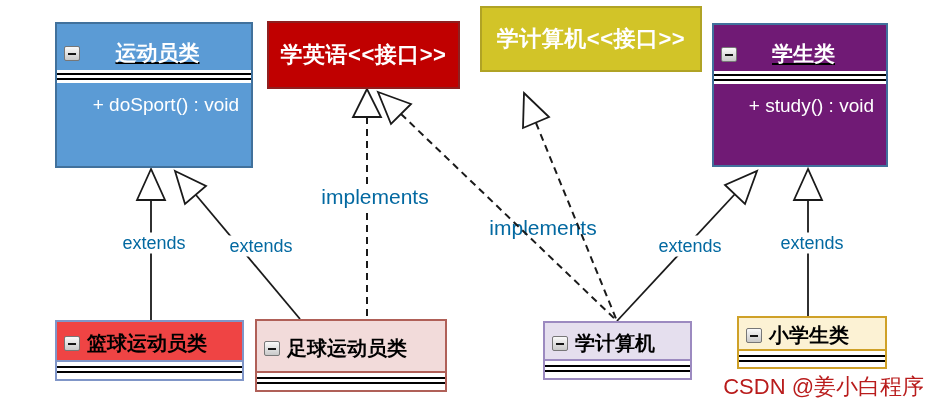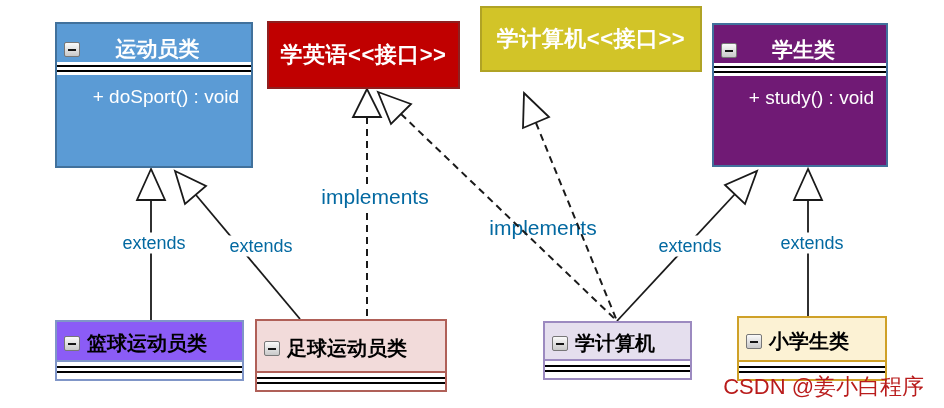--- a/index.html
+++ b/index.html
@@ -6,21 +6,21 @@
   #canvas {
     position:relative; width:944px; height:408px; overflow:hidden;
     background:#ffffff;
     font-family:"Liberation Sans","DejaVu Sans",sans-serif;
   }
   #connectors { position:absolute; left:0; top:0; z-index:1; }
 
   .box { position:absolute; border:2px solid; box-sizing:border-box; z-index:2; }
 
   .titlebar { display:flex; align-items:center; padding:6px 7px 0 7px; box-sizing:border-box; }
-  .big .titlebar { height:38px; padding-top:12px; }
+  .big .titlebar { height:46px; padding-top:12px;text-decoration:underline; }
   .small { display:flex; flex-direction:column; }
   .small .titlebar { flex:1; padding-top:4px; }
 
   .minbtn {
     flex:0 0 auto; width:16px; height:15px; margin-right:7px;
     background:linear-gradient(#fafafa,#c9c9c9); border:1px solid #777;
     border-radius:2px; position:relative; box-sizing:border-box;
   }
   .minbtn::after { content:""; position:absolute; left:3px; right:3px; top:6px; height:2px; background:#151515; }
 
@@ -94,21 +94,21 @@
 
   <div class="box big" style="left: 712px; top: 23px; width: 176px; height: 144px; background-color: #701a75; border-color: rgb(65, 113, 156);">
     <div class="titlebar">
       <span class="minbtn"></span>
       <span class="title">学生类</span>
     </div>
     <div class="sep"></div>
     <div class="method">+ study() : void</div>
   </div>
 
-  <div class="box small" style="left: 55px; top: 320px; width: 189px; height: 61px; background-color: #8b5cf6; border-color: rgb(128, 150, 200);">
+  <div class="box small" style="left: 55px; top: 320px; width: 189px; height: 61px; background-color: #ef4444; border-color: rgb(128, 150, 200);">
     <div class="titlebar">
       <span class="minbtn"></span>
       <span class="title">篮球运动员类</span>
     </div>
     <div class="sep2"></div>
   </div>
 
   <div class="box small" style="left: 255px; top: 319px; width: 192px; height: 73px; background-color: rgb(242, 219, 218); border-color: rgb(176, 96, 88);">
     <div class="titlebar">
       <span class="minbtn"></span>
@@ -118,21 +118,21 @@
   </div>
 
   <div class="box small" style="left: 543px; top: 321px; width: 149px; height: 59px; background-color: rgb(229, 223, 238); border-color: rgb(156, 138, 192);">
     <div class="titlebar">
       <span class="minbtn"></span>
       <span class="title">学计算机</span>
     </div>
     <div class="sep2"></div>
   </div>
 
-  <div class="box small" style="left: 737px; top: 316px; width: 150px; height: 65px; background-color: rgb(252, 242, 212); border-color: rgb(207, 161, 40);">
+  <div class="box small" style="left: 737px; top: 316px; width: 150px; height: 53px; background-color: rgb(252, 242, 212); border-color: rgb(207, 161, 40);">
     <div class="titlebar">
       <span class="minbtn"></span>
       <span class="title">小学生类</span>
     </div>
     <div class="sep2"></div>
   </div>
 
   <div class="edge-label" style="left:154px;top:243px;">extends</div>
   <div class="edge-label" style="left:261px;top:246px;">extends</div>
   <div class="edge-label big" style="left:375px;top:197px;">implements</div>

